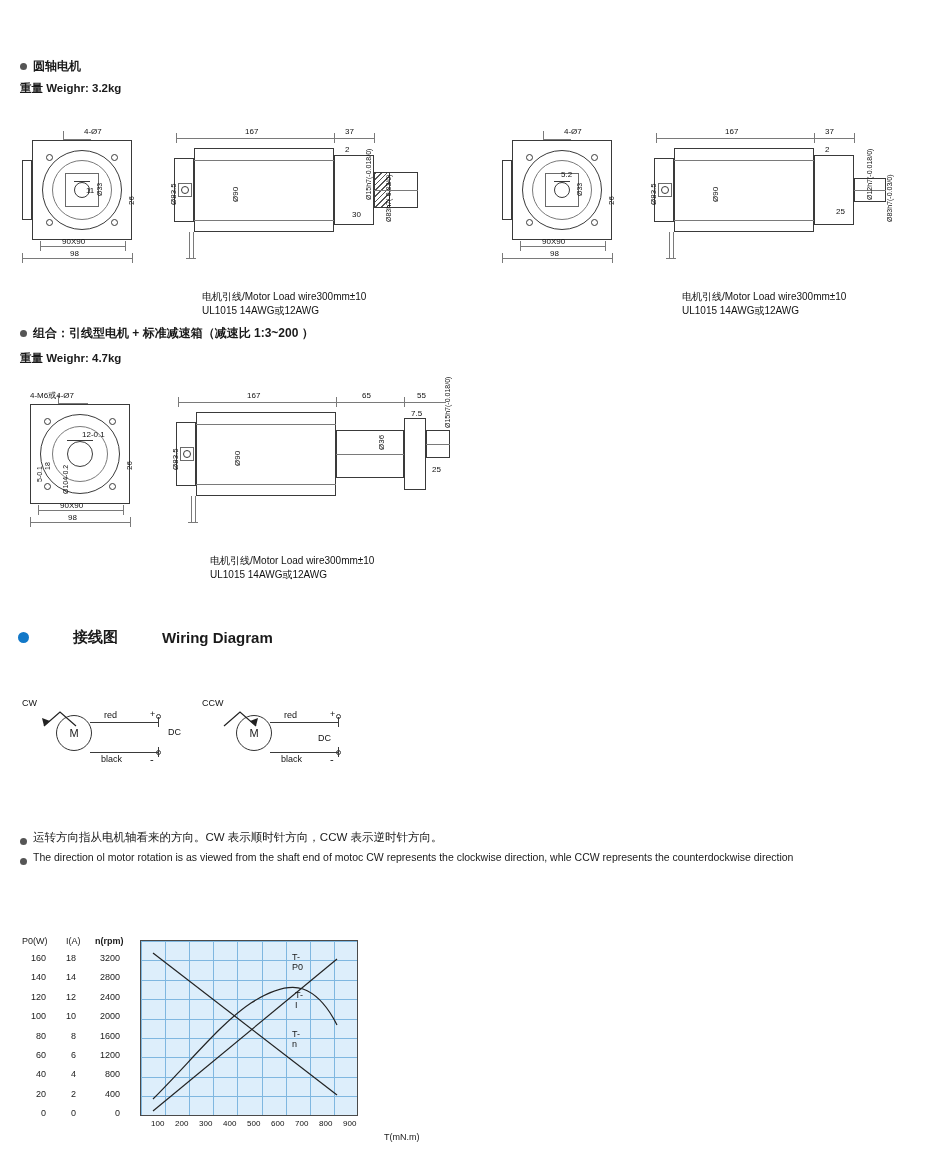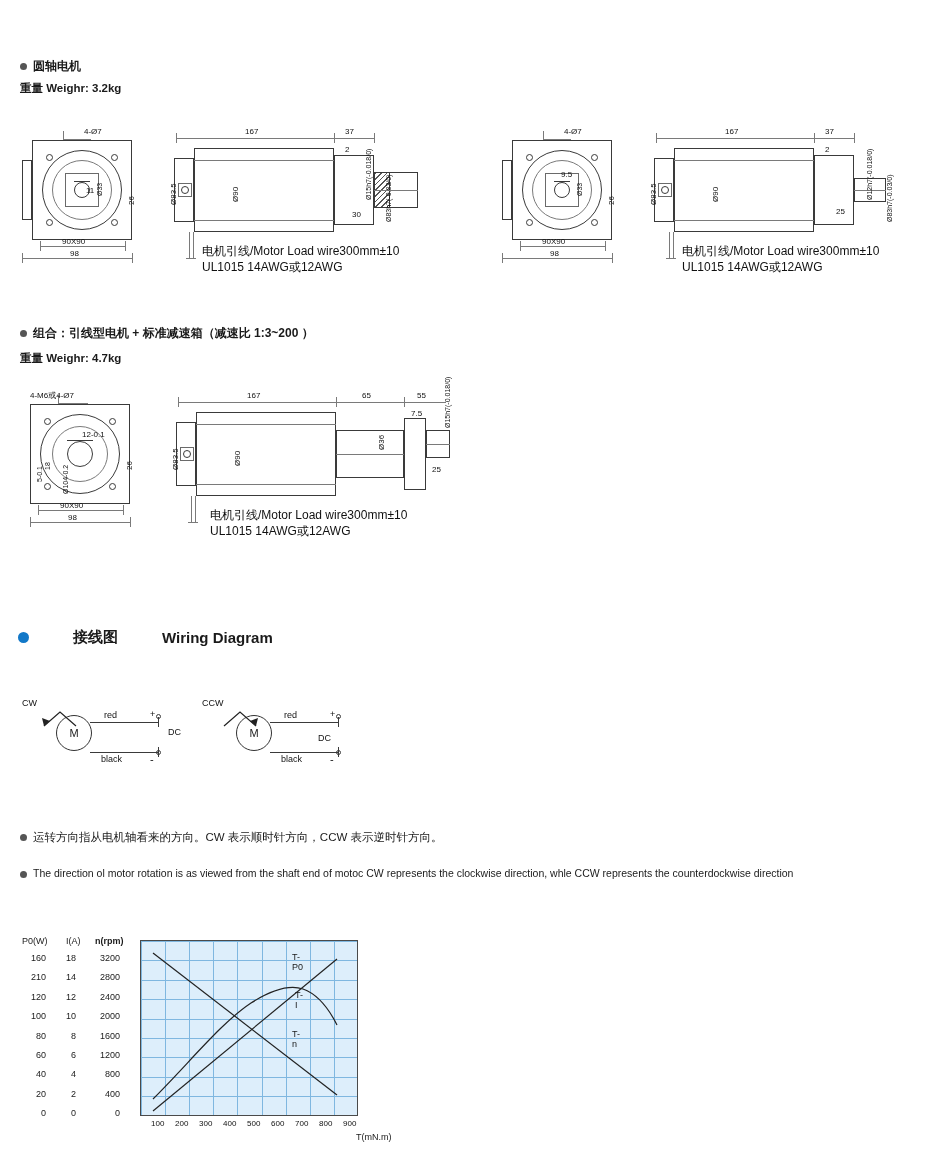--- a/index.html
+++ b/index.html
@@ -31,35 +31,35 @@
   .thin{background:#7a7a7a;}
   .rect{position:absolute;border:1px solid #3a3a3a;box-sizing:border-box;}
   .rect2{position:absolute;border:1px solid #6a6a6a;box-sizing:border-box;}
   .circ{position:absolute;border:1px solid #3a3a3a;border-radius:50%;box-sizing:border-box;}
   .circ2{position:absolute;border:1px solid #7a7a7a;border-radius:50%;box-sizing:border-box;}
   .lbl{position:absolute;font-size:8px;color:#111;white-space:nowrap;line-height:1;}
   .vlbl{position:absolute;font-size:8px;color:#111;white-space:nowrap;line-height:1;
         transform-origin:0 0;transform:rotate(-90deg);}
   .vlbl7{position:absolute;font-size:7px;color:#111;white-space:nowrap;line-height:1;
         transform-origin:0 0;transform:rotate(-90deg);}
-  .wirelbl{position:absolute;font-size:12px;color:#111;white-space:nowrap;line-height:1.35;}
+  .wirelbl{position:absolute;font-size:10px;color:#111;white-space:nowrap;line-height:1.35;margin-top:47px;}
 
   
   .hatch{position:absolute;
     background:repeating-linear-gradient(135deg,#555 0 1px,transparent 1px 4px);
     border:1px solid #3a3a3a;box-sizing:border-box;}
 
   
   .wire-wrap{position:absolute;}
   .motor-c{position:absolute;width:34px;height:34px;border:1px solid #333;border-radius:50%;
     display:flex;align-items:center;justify-content:center;font-size:11px;background:#fff;}
   .wlbl{position:absolute;font-size:9px;color:#111;white-space:nowrap;}
 
   
-  .note{position:absolute;display:flex;align-items:flex-start;gap:6px;}
+  .note{position:absolute;display:flex;align-items:flex-end;gap:6px;}
   .note .bullet-sm{margin-top:4px;}
   .note .txt{font-size:11.5px;line-height:1.3;white-space:nowrap;}
   .note .txt.small{font-size:10.5px;}
 
   
   .chart-wrap{position:absolute;}
   .chart-plot{position:absolute;border:1px solid #4a4a4a;background:
      repeating-linear-gradient(to right,#7fb7e0 0 1px,transparent 1px 24.1px),
      repeating-linear-gradient(to bottom,#7fb7e0 0 1px,transparent 1px 19.4px),
      #ddeefb;
@@ -156,21 +156,21 @@
     <div class="rect2" style="left:545px;top:173px;width:34px;height:34px;"></div>
     <div class="circ" style="left:554px;top:182px;width:16px;height:16px;"></div>
     <div class="circ" style="left:526px;top:154px;width:7px;height:7px;"></div>
     <div class="circ" style="left:591px;top:154px;width:7px;height:7px;"></div>
     <div class="circ" style="left:526px;top:219px;width:7px;height:7px;"></div>
     <div class="circ" style="left:591px;top:219px;width:7px;height:7px;"></div>
     <div class="ln h" style="left:554px;top:181px;width:16px;"></div>
     <div class="ln thin h" style="left:543px;top:139px;width:28px;"></div>
     <div class="ln thin v" style="left:543px;top:131px;height:9px;"></div>
     <div class="lbl" style="left:564px;top:128px;">4-Ø7</div>
-    <div class="lbl" style="left:561px;top:171px;">9.5</div>
+    <div class="lbl" style="left:561px;top:171px;">5.2</div>
     <div class="rect" style="left:502px;top:160px;width:10px;height:60px;"></div>
     <div class="ln thin h" style="left:520px;top:246px;width:85px;"></div>
     <div class="ln thin v" style="left:520px;top:241px;height:10px;"></div>
     <div class="ln thin v" style="left:605px;top:241px;height:10px;"></div>
     <div class="lbl" style="left:542px;top:238px;">90X90</div>
     <div class="ln thin h" style="left:502px;top:258px;width:110px;"></div>
     <div class="ln thin v" style="left:502px;top:253px;height:10px;"></div>
     <div class="ln thin v" style="left:612px;top:253px;height:10px;"></div>
     <div class="lbl" style="left:550px;top:250px;">98</div>
     <div class="vlbl" style="left:608px;top:205px;">26</div>
@@ -330,35 +330,35 @@
     <div class="ln v" style="left:338px;top:747px;height:10px;"></div>
     <div class="circ" style="left:336px;top:714px;width:5px;height:5px;"></div>
     <div class="circ" style="left:336px;top:750px;width:5px;height:5px;"></div>
     <div class="wlbl" style="left:318px;top:733px;">DC</div>
   </div>
 
   <div class="note" style="left:20px;top:830px;">
     <span class="bullet-sm"></span>
     <span class="txt">运转方向指从电机轴看来的方向。CW 表示顺时针方向，CCW 表示逆时针方向。</span>
   </div>
-  <div class="note" style="left:20px;top:851px;margin-top:16px;">
+  <div class="note" style="left:20px;top:851px;">
     <span class="bullet-sm"></span>
     <span class="txt small">The direction ol motor rotation is as viewed from the shaft end of motoc CW represents the clockwise direction, whle CCW represents the counterdockwise direction</span>
   </div>
 
 
   <div class="chart-wrap" style="left:0;top:0;">
 
     <div class="chart-hdr" style="left:22px;top:936px;">P0(W)</div>
     <div class="chart-hdr" style="left:66px;top:936px;">I(A)</div>
     <div class="chart-hdr" style="left:95px;top:936px;font-weight:bold;">n(rpm)</div>
 
     <div class="axis-col" style="left:20px;top:954px;width:26px;">
       <div style="height:19.4px">160</div>
-      <div style="height:19.4px">210</div>
+      <div style="height:19.4px">140</div>
       <div style="height:19.4px">120</div>
       <div style="height:19.4px">100</div>
       <div style="height:19.4px">80</div>
       <div style="height:19.4px">60</div>
       <div style="height:19.4px">40</div>
       <div style="height:19.4px">20</div>
       <div style="height:19.4px">0</div>
     </div>
     <div class="axis-col" style="left:56px;top:954px;width:20px;">
       <div style="height:19.4px">18</div>
@@ -402,16 +402,16 @@
       <span class="lbl" style="left:11px;top:0;">100</span>
       <span class="lbl" style="left:35px;top:0;">200</span>
       <span class="lbl" style="left:59px;top:0;">300</span>
       <span class="lbl" style="left:83px;top:0;">400</span>
       <span class="lbl" style="left:107px;top:0;">500</span>
       <span class="lbl" style="left:131px;top:0;">600</span>
       <span class="lbl" style="left:155px;top:0;">700</span>
       <span class="lbl" style="left:179px;top:0;">800</span>
       <span class="lbl" style="left:203px;top:0;">900</span>
     </div>
-    <div class="axis-title" style="left:356px;top:1132px;text-align:center;">T(mN.m)</div>
+    <div class="axis-title" style="left:384px;top:1132px;text-align:center;">T(mN.m)</div>
   </div>
 
 </div>
 
 </body></html>

